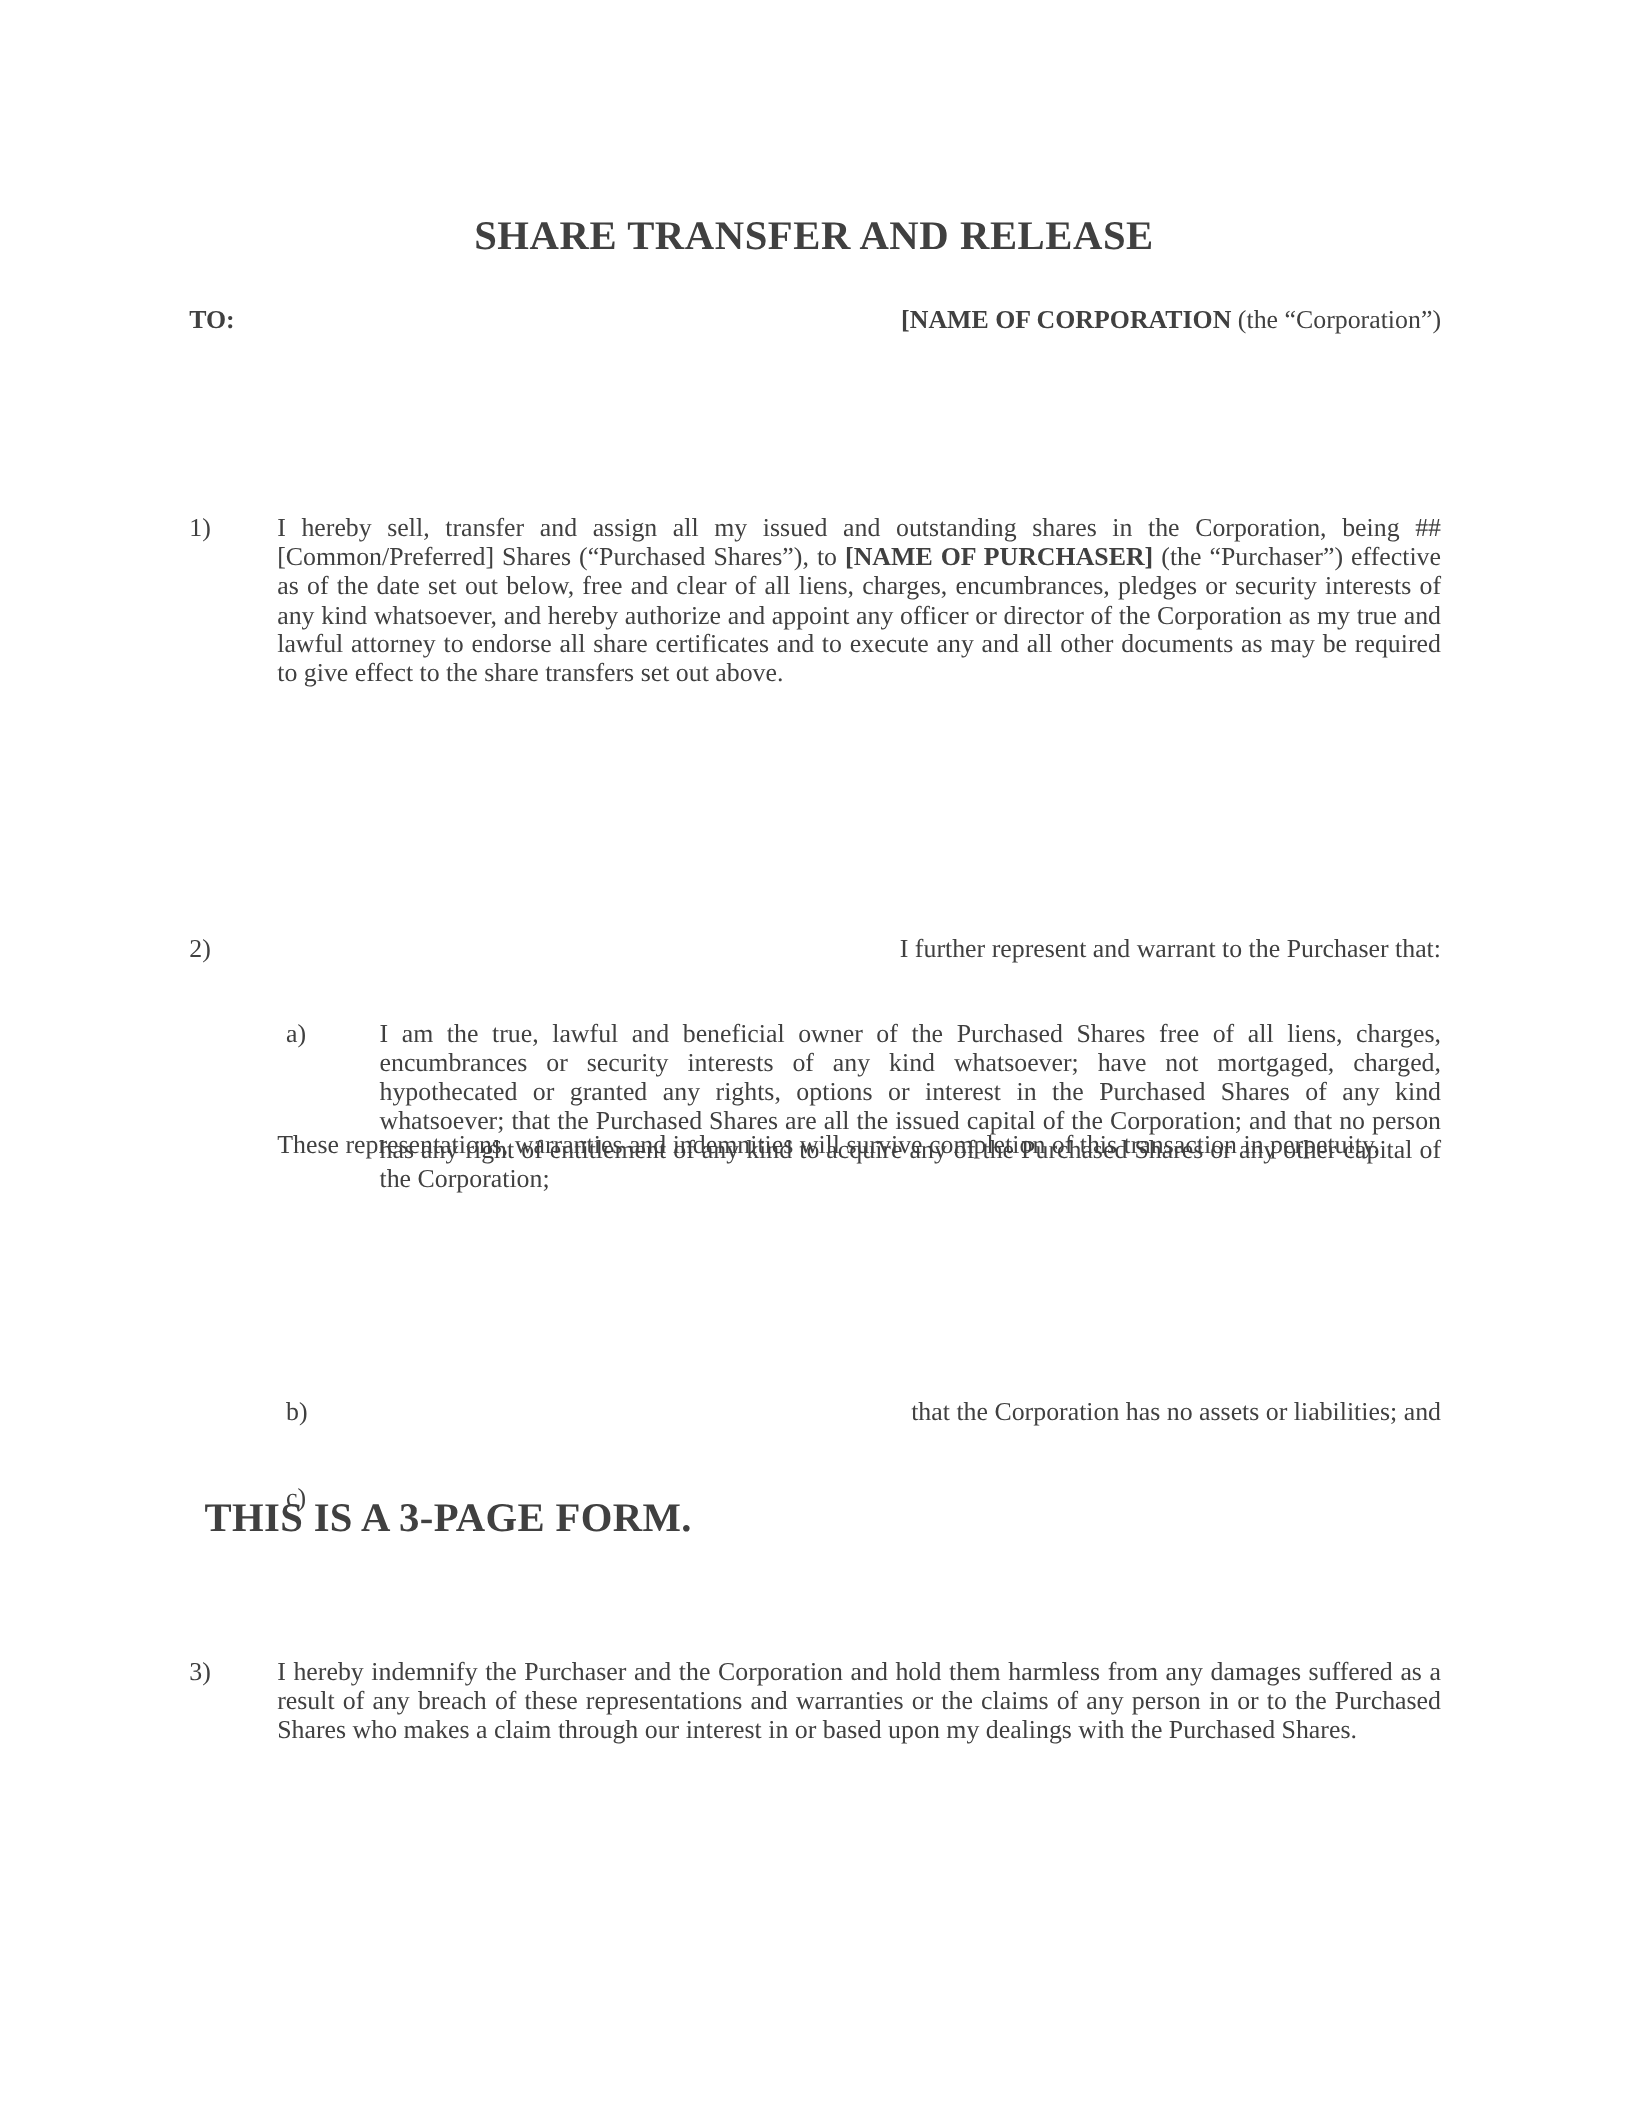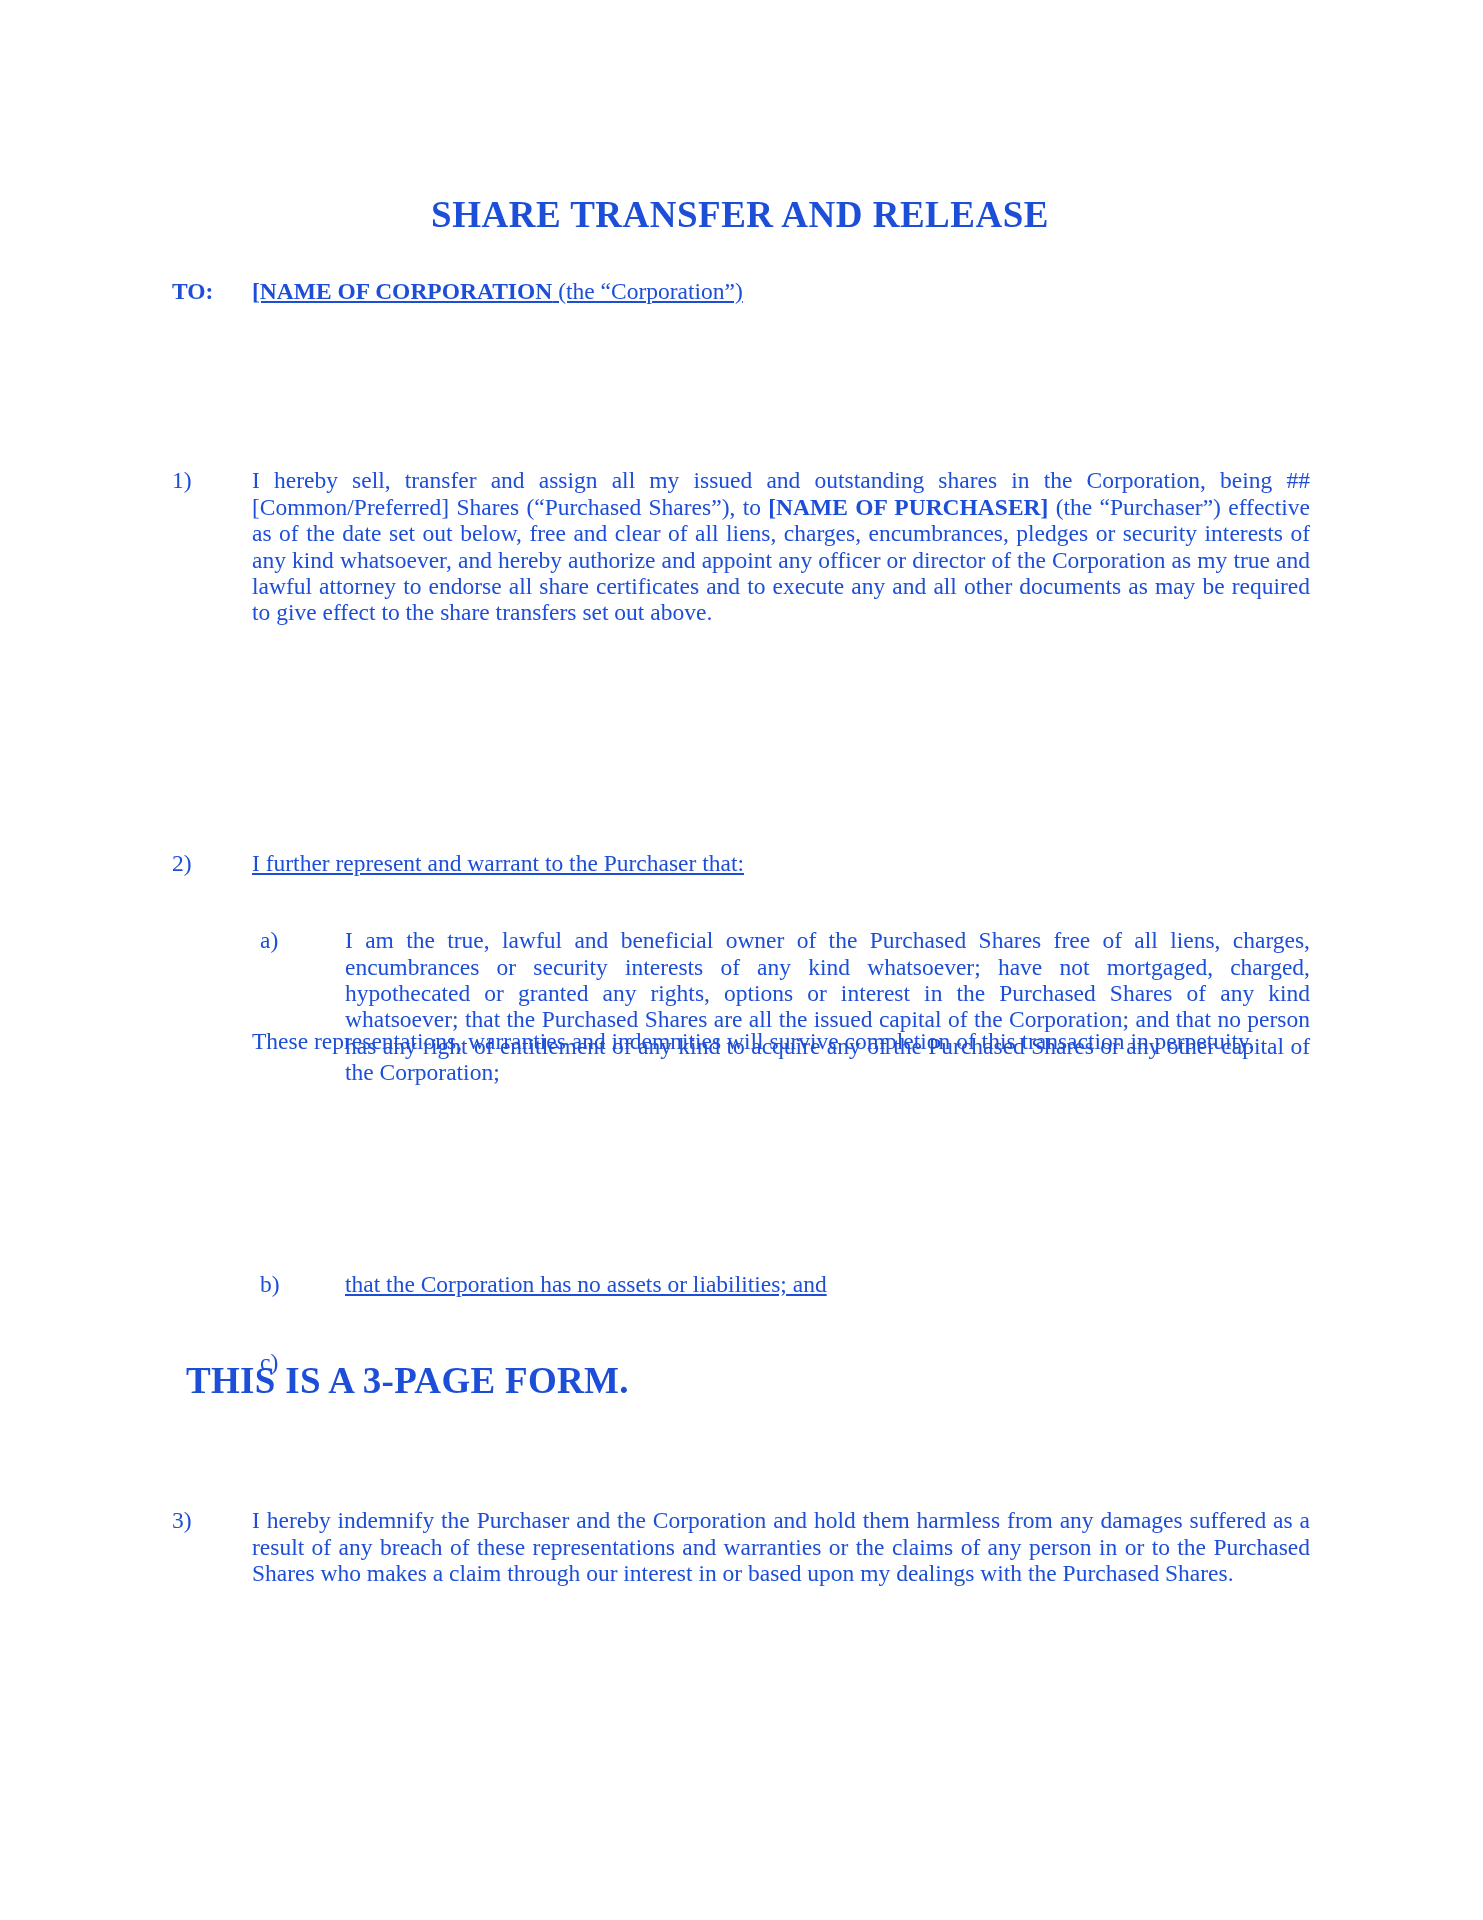--- a/index.html
+++ b/index.html
@@ -6,21 +6,21 @@
     margin: 0;
     padding: 0;
     background: #ffffff;
   }
   .page {
     position: relative;
     width: 1483px;
     height: 1920px;
     background: #ffffff;
     font-family: "Liberation Serif", "DejaVu Serif", serif;
-    color: #1d4ed8;
+    color: #404040;
     font-size: 23.5px;
     line-height: 26.4px;
     overflow: hidden;
   }
   .abs { position: absolute; left: 170px; width: 1140px; }
   .title {
     top: 193px;
     text-align: center;
     font-size: 37px;
     line-height: 44px;
@@ -34,21 +34,21 @@
     position: absolute;
     left: 2px;
     top: 0;
   }
   .hang .body {
     margin-left: 82px;
     text-align: justify;
   }
   .hang.sub .num { left: 90px; }
   .hang.sub .body { margin-left: 175px; }
-  .body.left { text-align: left; text-decoration: underline; }
+  .body.left { text-align: right; }
   .survival {
     margin-left: 82px;
     text-align: justify;
   }
   .footer-notice {
     top: 1343px;
     font-size: 37px;
     line-height: 44px;
     font-weight: bold;
     letter-spacing: 0.3px;

